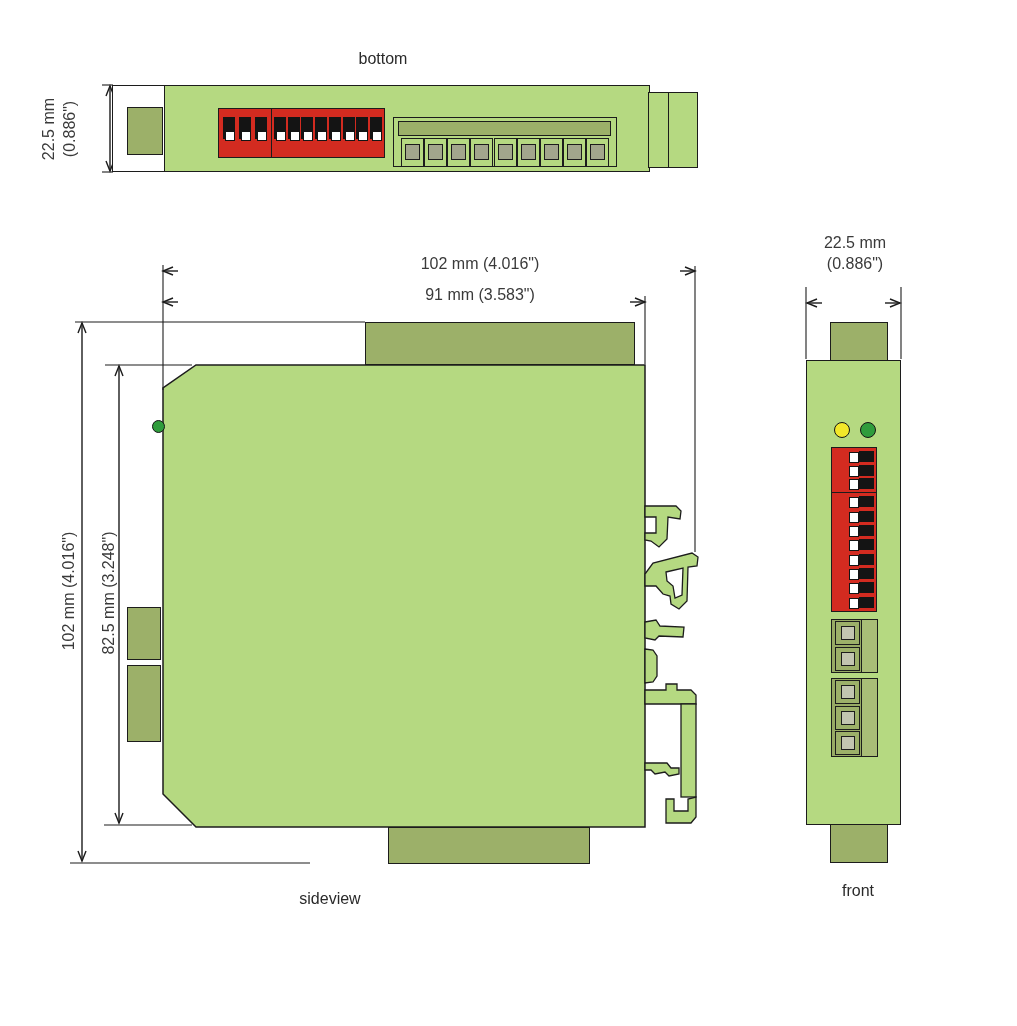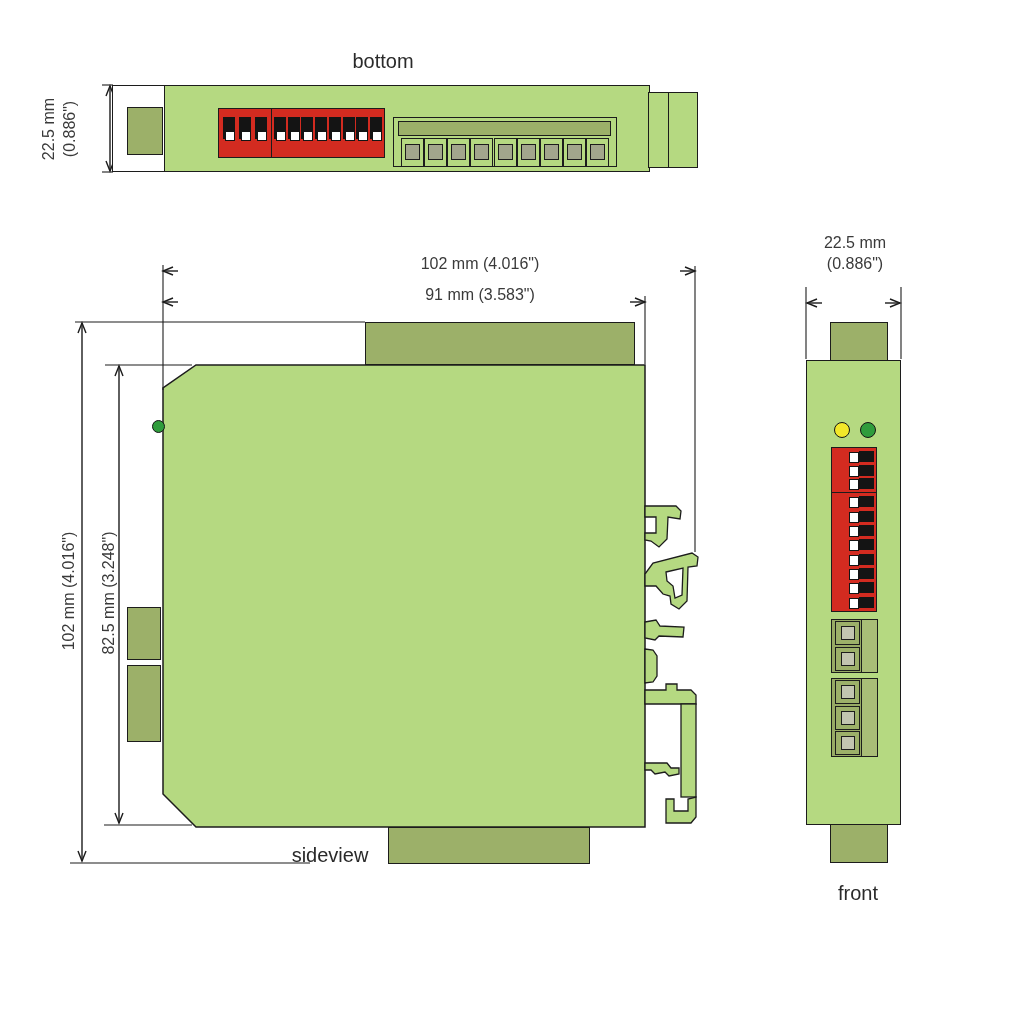--- a/index.html
+++ b/index.html
@@ -1,19 +1,19 @@
 <!DOCTYPE html>
 <html style="--c-body-green: #b5d981; --c-dark-green: #9cb069; --c-dip-red: #d32b20; --c-led-yellow: #f2e72a; --c-led-green: #2f9c3c; --c-outline: #1c1c1c; --c-text: #3a3a3a;"><head>
 <meta charset="utf-8">
 <style>
   html,body{margin:0;padding:0;background:#fff;}
   #canvas{position:relative;width:1017px;height:1026px;background:#fff;overflow:hidden;
           font-family:"Liberation Sans",sans-serif;}
   .abs{position:absolute;box-sizing:border-box;}
-  .view-label{font-size:20px;color:#2a2a2a;text-align:center;}
+  .view-label{font-size:16px;color:#2a2a2a;text-align:center;}
   .dim-text{font-size:16px;color:#3a3a3a;text-align:center;line-height:21px;white-space:nowrap;}
   .rot{transform:rotate(-90deg);}
   .outline{border:1.5px solid #1c1c1c;}
   .body-fill{background:var(--c-body-green,#b5d981);}
   .dark-fill{background:var(--c-dark-green,#9cb069);}
   .red-fill{background:var(--c-dip-red,#d32b20);}
   
   .sw-v{width:12px;height:30px;position:relative;}
   .sw-v .body{position:absolute;left:0;top:0;width:12px;height:22px;background:#141414;}
   .sw-v .sl{position:absolute;left:2px;top:14px;width:8px;height:8px;background:#fff;border:1px solid #141414;}
@@ -209,21 +209,21 @@
 
   <div class="abs outline dark-fill" style="left:365px;top:322px;width:270px;height:43px;"></div>
 
   <div class="abs outline dark-fill" style="left:388px;top:827px;width:202px;height:37px;"></div>
 
   <div class="abs outline dark-fill" style="left:127px;top:607px;width:34px;height:53px;"></div>
   <div class="abs outline dark-fill" style="left:127px;top:665px;width:34px;height:77px;"></div>
 
   <div class="abs led" style="left:152px;top:420px;width:13px;height:13px;background:var(--c-led-green,#2f9c3c);"></div>
 
-  <div class="abs view-label" style="left:240px;top:844px;width:180px;">sideview</div>
+  <div class="abs view-label" style="left:240px;top:890px;width:180px;">sideview</div>
 
   <div class="abs dim-text" style="left:795px;top:232px;width:120px;">
     <div>22.5 mm</div>
     <div>(0.886")</div>
   </div>
 
   <div class="abs outline body-fill" style="left:806px;top:360px;width:95px;height:465px;"></div>
 
   <div class="abs outline dark-fill" style="left:830px;top:322px;width:58px;height:39px;"></div>
   <div class="abs outline dark-fill" style="left:830px;top:824px;width:58px;height:39px;"></div>

